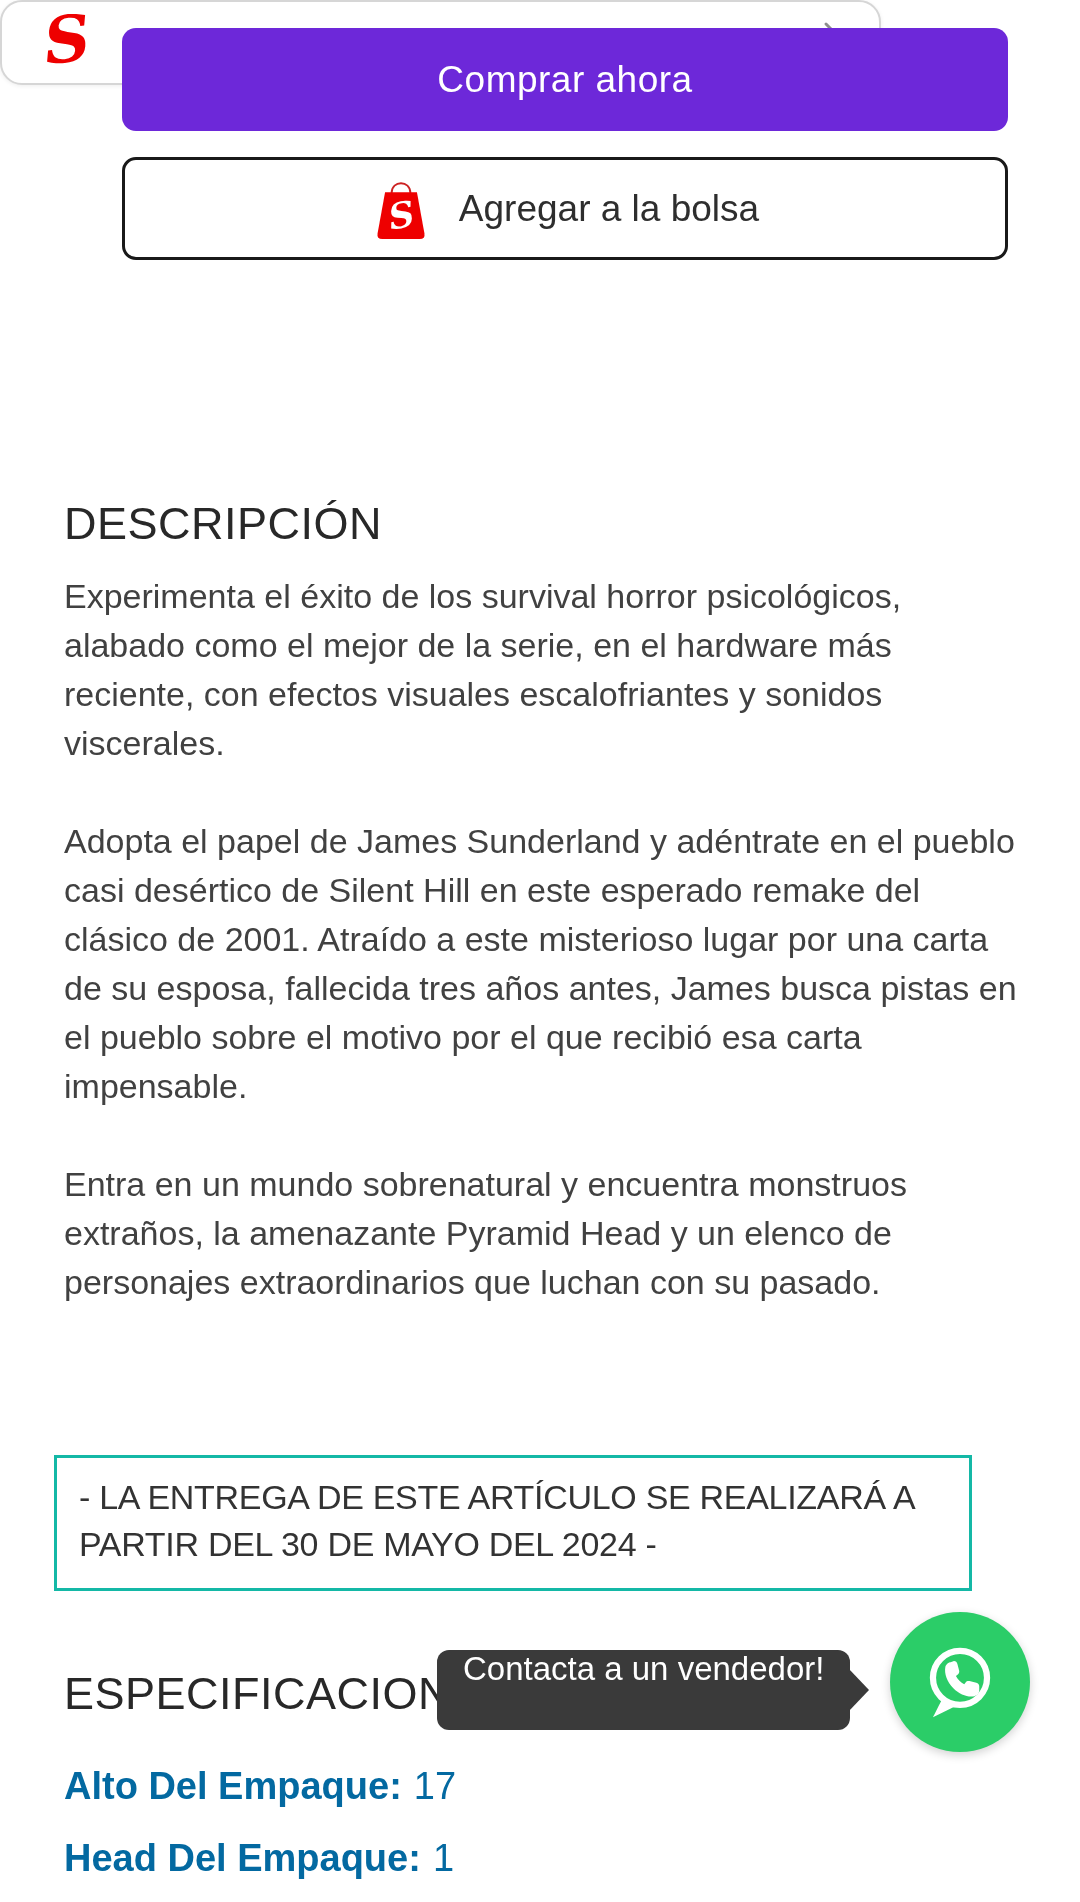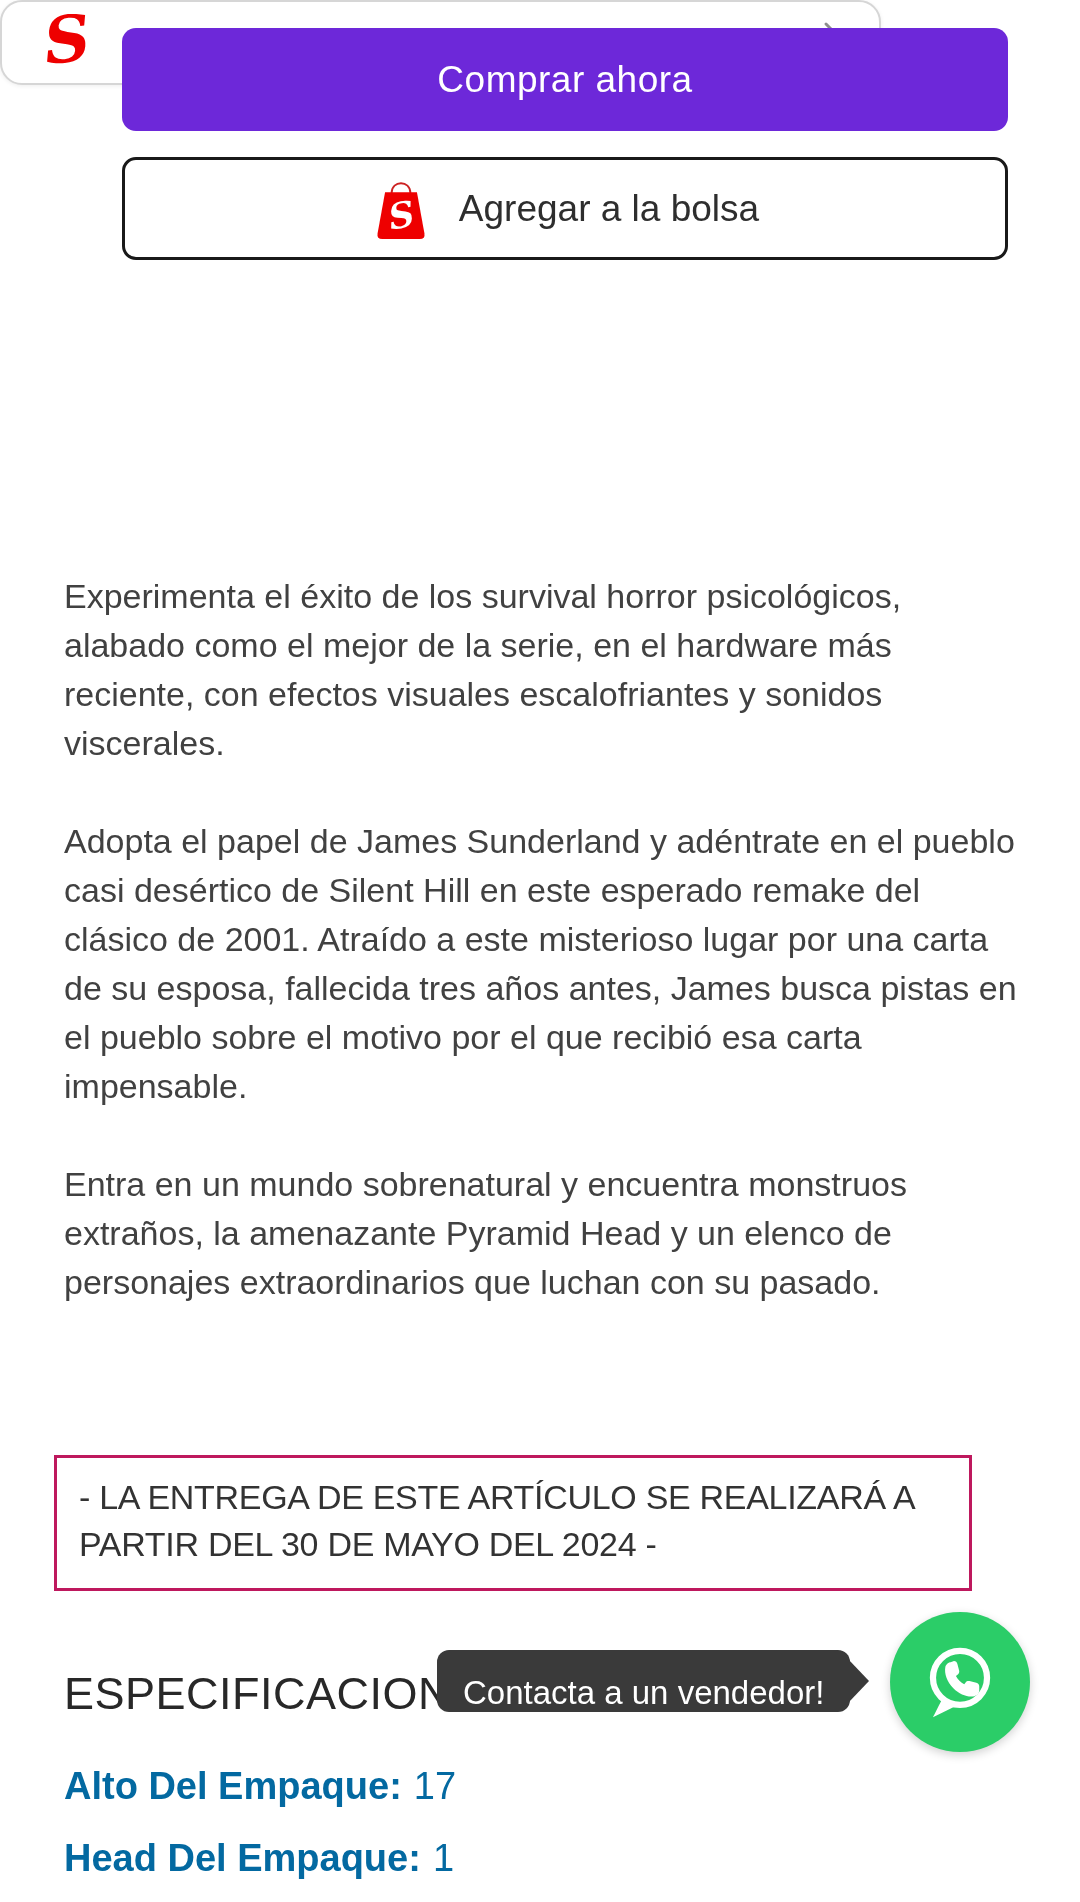--- a/index.html
+++ b/index.html
@@ -45,37 +45,37 @@
   #desc-title { top: 498px; }
   .desc-body {
     position: absolute; left: 64px; top: 572px; width: 956px;
     font-size: 34px; line-height: 49px; color: #414141;
   }
   .desc-body p { margin-bottom: 49px; }
 
   
   .notice {
     position: absolute; left: 54px; top: 1455px; width: 918px;
-    border: 3px solid #be185d; background: #fff;
+    border: 3px solid #14b8a6; background: #fff;
     padding: 16px 26px 20px 22px;
     font-size: 34px; line-height: 47px; color: #333333; letter-spacing: -.3px;
   }
 
   
   #spec-title { top: 1668px; z-index: 1; }
   .specs { position: absolute; left: 64px; top: 1764px; }
   .spec-row { font-size: 38px; line-height: 44px; margin-bottom: 28px; color: #0369a1; }
   .spec-label { font-weight: bold; }
   .spec-value { font-weight: 400; margin-left: 12px; }
 
   
   .tooltip {
-    position: absolute; left: 437px; top: 1650px; height: 62px;
+    position: absolute; left: 437px; top: 1650px; height: 80px;
     background: #3a3a3a; color: #ffffff; border-radius: 12px;
-    display: flex; align-items: flex-end; padding: 0 26px;
+    display: flex; align-items: flex-start; padding: 0 26px;
     font-size: 33px; white-space: nowrap; z-index: 2;
   }
   .tooltip::after {
     content: ""; position: absolute; right: -19px; top: 50%;
     transform: translateY(-50%);
     border-top: 21px solid transparent; border-bottom: 21px solid transparent;
     border-left: 20px solid #3a3a3a;
   }
   .whatsapp-btn {
     position: absolute; left: 890px; top: 1612px; width: 140px; height: 140px;
@@ -104,20 +104,21 @@
   <button class="btn-promo">
     <svg class="s-logo-svg" viewBox="0 0 64 56">
       <text x="30" y="46" font-size="62" fill="#ee0000" font-family="DejaVu Serif, serif" font-style="italic" font-weight="bold" text-anchor="middle" transform="rotate(-6 30 40)">S</text>
     </svg>
     <span class="promo-label">Ver promociones de Tarjetas Sanborns</span>
     <svg class="chevron" viewBox="0 0 26 44">
       <polyline points="3,3 22,22 3,41" fill="none" stroke="#8d8d8d" stroke-width="3" stroke-linecap="round" stroke-linejoin="round"></polyline>
     </svg>
   </button>
 
+  <h2 class="section-title" id="desc-title">DESCRIPCIÓN</h2>
   <div class="desc-body">
     <p>Experimenta el éxito de los survival horror psicológicos, alabado como el mejor de la serie, en el hardware más reciente, con efectos visuales escalofriantes y sonidos viscerales.</p>
     <p>Adopta el papel de James Sunderland y adéntrate en el pueblo casi desértico de Silent Hill en este esperado remake del clásico de 2001. Atraído a este misterioso lugar por una carta de su esposa, fallecida tres años antes, James busca pistas en el pueblo sobre el motivo por el que recibió esa carta impensable.</p>
     <p>Entra en un mundo sobrenatural y encuentra monstruos extraños, la amenazante Pyramid Head y un elenco de personajes extraordinarios que luchan con su pasado.</p>
   </div>
 
   <div class="notice">- LA ENTREGA DE ESTE ARTÍCULO SE REALIZARÁ A PARTIR DEL 30 DE MAYO DEL 2024 -</div>
 
   <h2 class="section-title" id="spec-title">ESPECIFICACIONES</h2>
 

